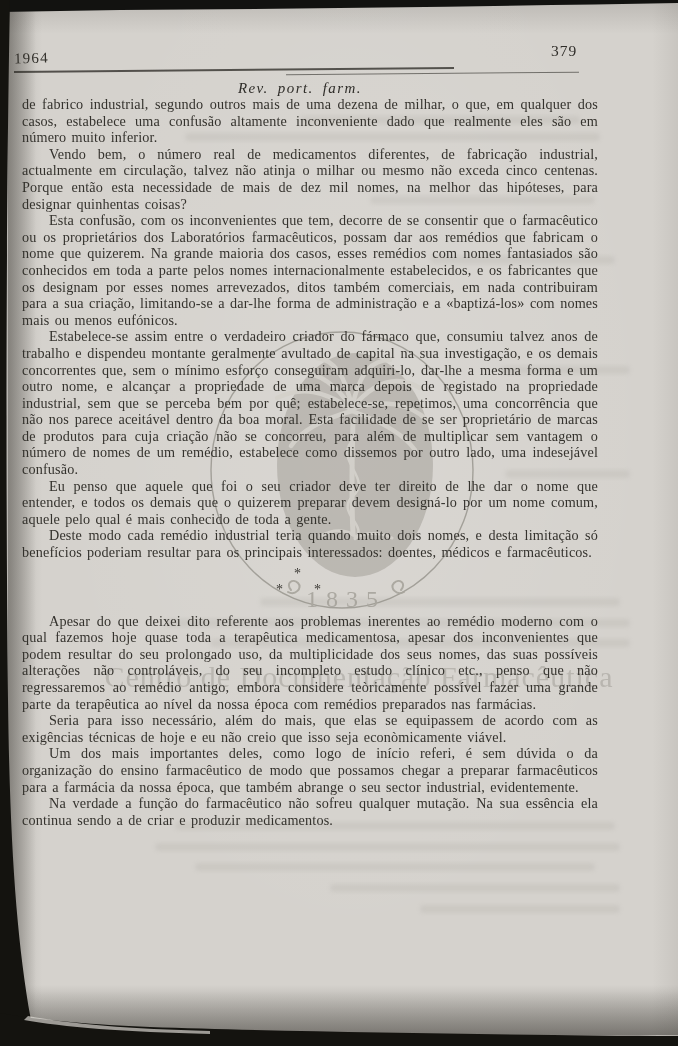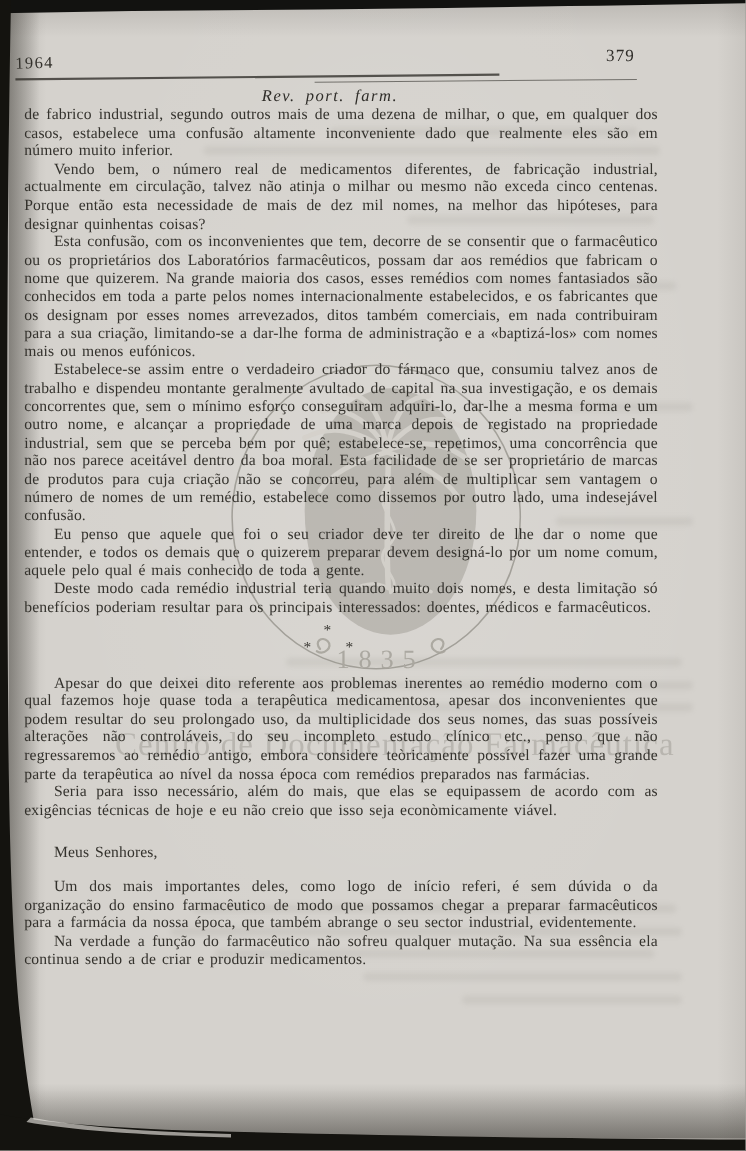--- a/index.html
+++ b/index.html
@@ -123,21 +123,20 @@
     <p class="ind">Deste modo cada remédio industrial teria quando muito dois nomes, e desta limitação só benefícios poderiam resultar para os principais interessados: doentes, médicos e farmacêuticos.</p>
 
     <div class="dinkus">
       <span class="ast ast-1">*</span>
       <span class="ast ast-2">*</span>
       <span class="ast ast-3">*</span>
     </div>
 
     <p class="ind">Apesar do que deixei dito referente aos problemas inerentes ao remédio moderno com o qual fazemos hoje quase toda a terapêutica medicamentosa, apesar dos inconvenientes que podem resultar do seu prolongado uso, da multiplicidade dos seus nomes, das suas possíveis alterações não controláveis, do seu incompleto estudo clínico etc., penso que não regressaremos ao remédio antigo, embora considere teòricamente possível fazer uma grande parte da terapêutica ao nível da nossa época com remédios preparados nas farmácias.</p>
     <p class="ind">Seria para isso necessário, além do mais, que elas se equipassem de acordo com as exigências técnicas de hoje e eu não creio que isso seja econòmicamente viável.</p>
-    <p class="salutation">Meus Senhores,</p>
     <p class="ind">Um dos mais importantes deles, como logo de início referi, é sem dúvida o da organização do ensino farmacêutico de modo que possamos chegar a preparar farmacêuticos para a farmácia da nossa época, que também abrange o seu sector industrial, evidentemente.</p>
     <p class="ind">Na verdade a função do farmacêutico não sofreu qualquer mutação. Na sua essência ela continua sendo a de criar e produzir medicamentos.</p>
   </div>
 
   <svg class="edges" width="678" height="1046" viewBox="0 0 678 1046">
     <defs>
       <linearGradient id="gl" x1="0" y1="0" x2="1" y2="0">
         <stop offset="0" stop-color="#2b2923" stop-opacity="0.38"></stop>
         <stop offset="1" stop-color="#2b2923" stop-opacity="0"></stop>
       </linearGradient>

